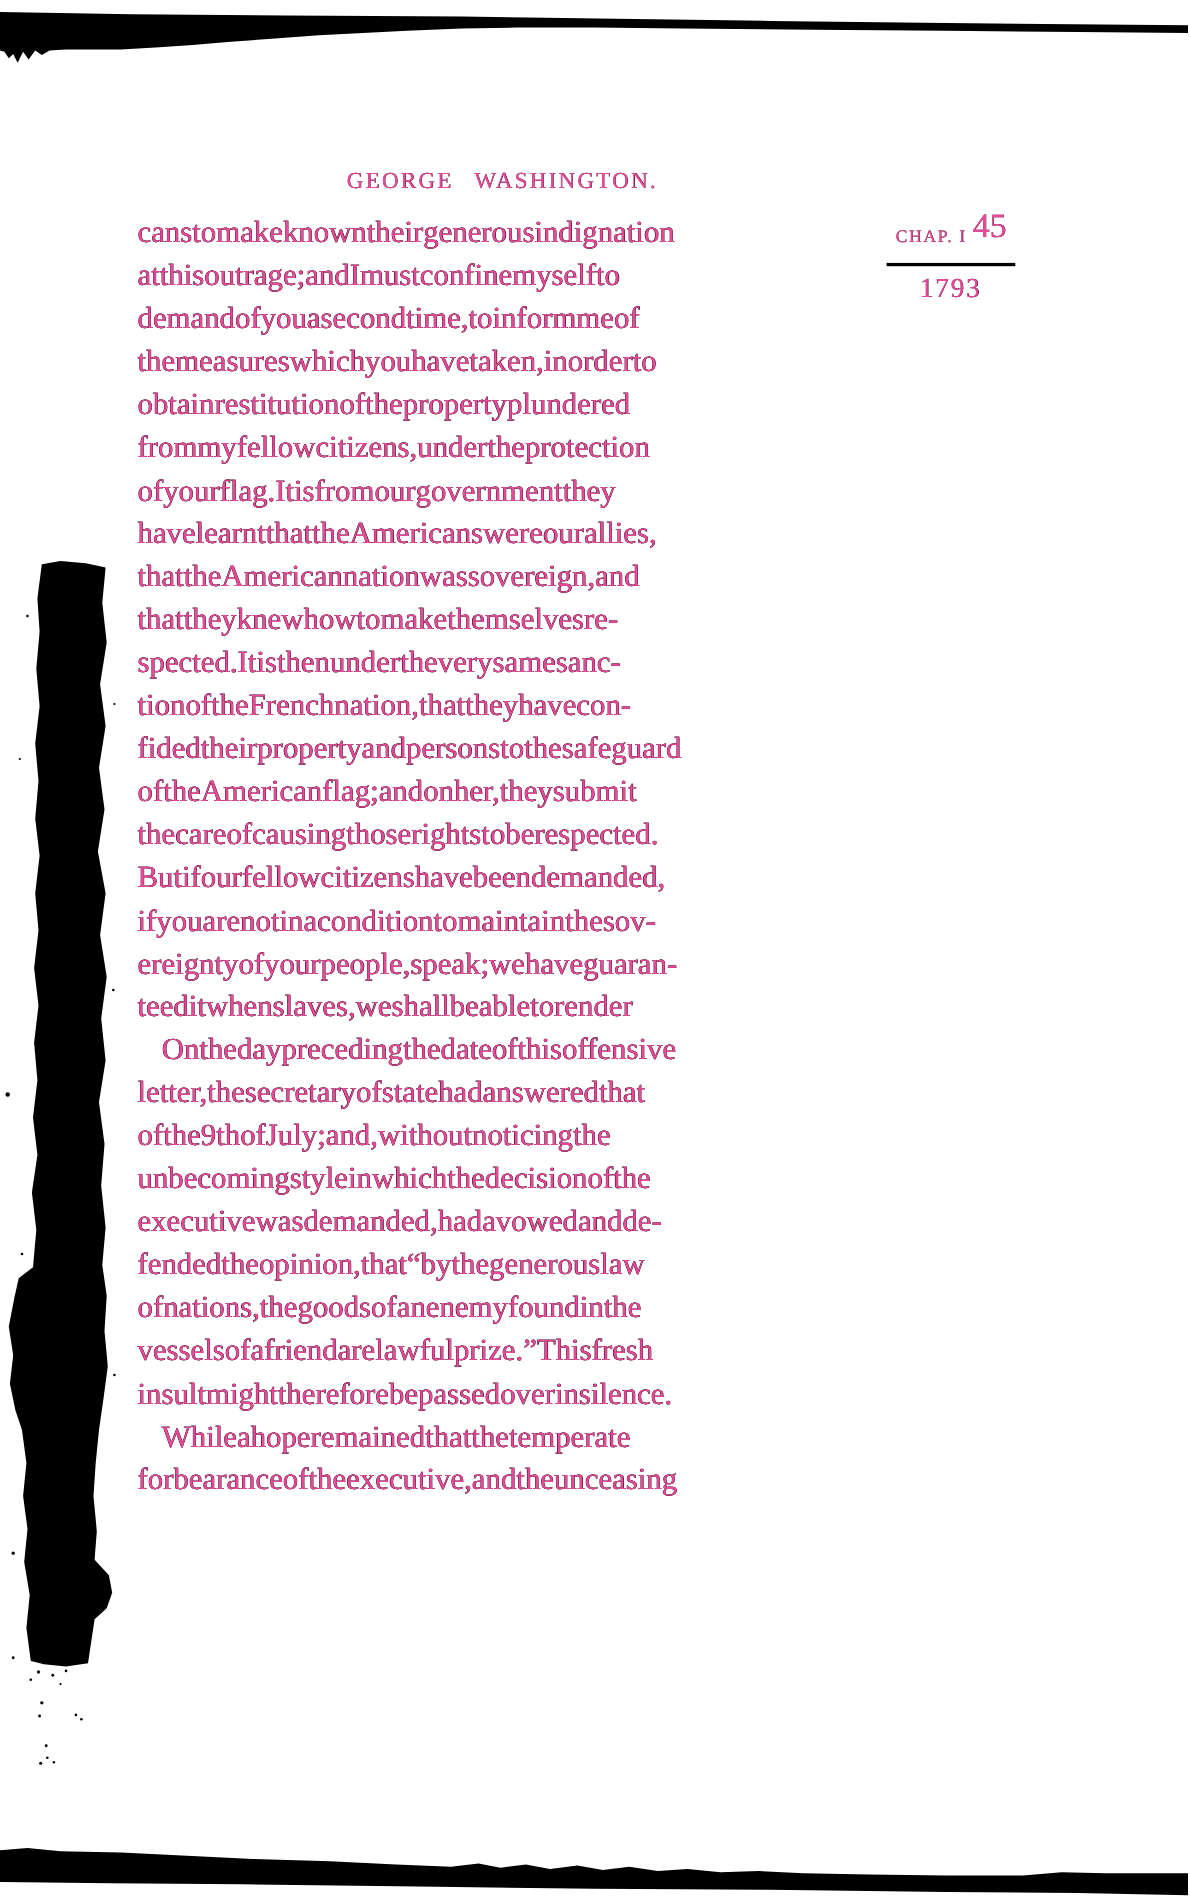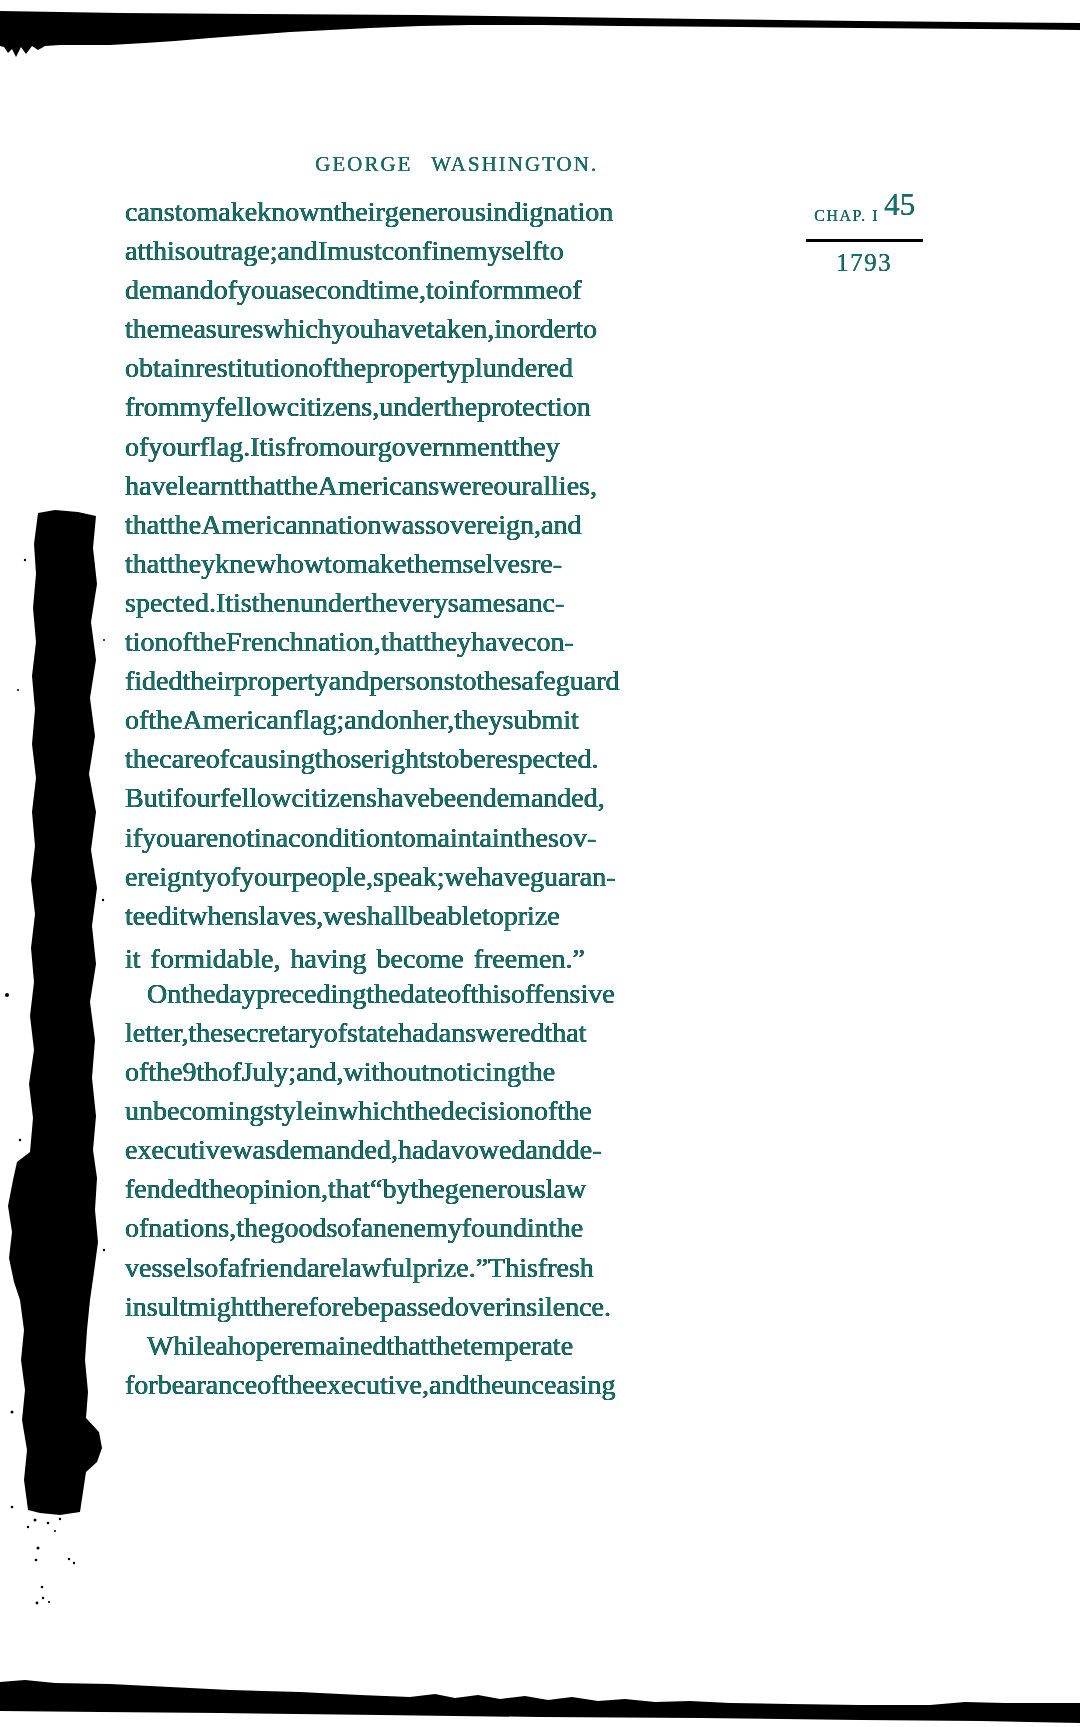--- a/index.html
+++ b/index.html
@@ -2,21 +2,21 @@
 <html><head>
 <meta charset="utf-8">
 <style>
   html,body{margin:0;padding:0;}
   .page{
     position:relative;
     width:1080px;height:1727px;
     background:#ffffff;
     overflow:hidden;
     font-family:"Liberation Serif", serif;
-    color:#0f766e;
+    color:#ec4899;
   }
   .artifacts{position:absolute;left:0;top:0;width:1082px;height:1727px;pointer-events:none;}
   .running-header{
     position:absolute;left:315px;top:152px;
     font-size:21px;letter-spacing:2px;word-spacing:12px;
     white-space:nowrap;
     text-shadow:0.3px 0 0 #000;
   }
   .page-number{
     position:absolute;left:884px;top:143px;
@@ -110,22 +110,21 @@
       <div class="line"><span>that</span><span>the</span><span>American</span><span>nation</span><span>was</span><span>sovereign,</span><span>and</span></div>
       <div class="line"><span>that</span><span>they</span><span>knew</span><span>how</span><span>to</span><span>make</span><span>themselves</span><span>re-</span></div>
       <div class="line"><span>spected.</span><span>It</span><span>is</span><span>then</span><span>under</span><span>the</span><span>very</span><span>same</span><span>sanc-</span></div>
       <div class="line"><span>tion</span><span>of</span><span>the</span><span>French</span><span>nation,</span><span>that</span><span>they</span><span>have</span><span>con-</span></div>
       <div class="line"><span>fided</span><span>their</span><span>property</span><span>and</span><span>persons</span><span>to</span><span>the</span><span>safeguard</span></div>
       <div class="line"><span>of</span><span>the</span><span>American</span><span>flag;</span><span>and</span><span>on</span><span>her,</span><span>they</span><span>submit</span></div>
       <div class="line"><span>the</span><span>care</span><span>of</span><span>causing</span><span>those</span><span>rights</span><span>to</span><span>be</span><span>respected.</span></div>
       <div class="line"><span>But</span><span>if</span><span>our</span><span>fellow</span><span>citizens</span><span>have</span><span>been</span><span>demanded,</span></div>
       <div class="line"><span>if</span><span>you</span><span>are</span><span>not</span><span>in</span><span>a</span><span>condition</span><span>to</span><span>maintain</span><span>the</span><span>sov-</span></div>
       <div class="line"><span>ereignty</span><span>of</span><span>your</span><span>people,</span><span>speak;</span><span>we</span><span>have</span><span>guaran-</span></div>
-      <div class="line"><span>teed</span><span>it</span><span>when</span><span>slaves,</span><span>we</span><span>shall</span><span>be</span><span>able</span><span>to</span><span>prize</span></div>
-      <div class="line nojust">it formidable, having become freemen.”</div>
+      <div class="line"><span>teed</span><span>it</span><span>when</span><span>slaves,</span><span>we</span><span>shall</span><span>be</span><span>able</span><span>to</span><span>render</span></div>
       <div class="line indent"><span>On</span><span>the</span><span>day</span><span>preceding</span><span>the</span><span>date</span><span>of</span><span>this</span><span>offensive</span></div>
       <div class="line"><span>letter,</span><span>the</span><span>secretary</span><span>of</span><span>state</span><span>had</span><span>answered</span><span>that</span></div>
       <div class="line"><span>of</span><span>the</span><span>9th</span><span>of</span><span>July;</span><span>and,</span><span>without</span><span>noticing</span><span>the</span></div>
       <div class="line"><span>unbecoming</span><span>style</span><span>in</span><span>which</span><span>the</span><span>decision</span><span>of</span><span>the</span></div>
       <div class="line"><span>executive</span><span>was</span><span>demanded,</span><span>had</span><span>avowed</span><span>and</span><span>de-</span></div>
       <div class="line"><span>fended</span><span>the</span><span>opinion,</span><span>that</span><span>“by</span><span>the</span><span>generous</span><span>law</span></div>
       <div class="line"><span>of</span><span>nations,</span><span>the</span><span>goods</span><span>of</span><span>an</span><span>enemy</span><span>found</span><span>in</span><span>the</span></div>
       <div class="line"><span>vessels</span><span>of</span><span>a</span><span>friend</span><span>are</span><span>lawful</span><span>prize.”</span><span>This</span><span>fresh</span></div>
       <div class="line"><span>insult</span><span>might</span><span>therefore</span><span>be</span><span>passed</span><span>over</span><span>in</span><span>silence.</span></div>
       <div class="line indent"><span>While</span><span>a</span><span>hope</span><span>remained</span><span>that</span><span>the</span><span>temperate</span></div>

